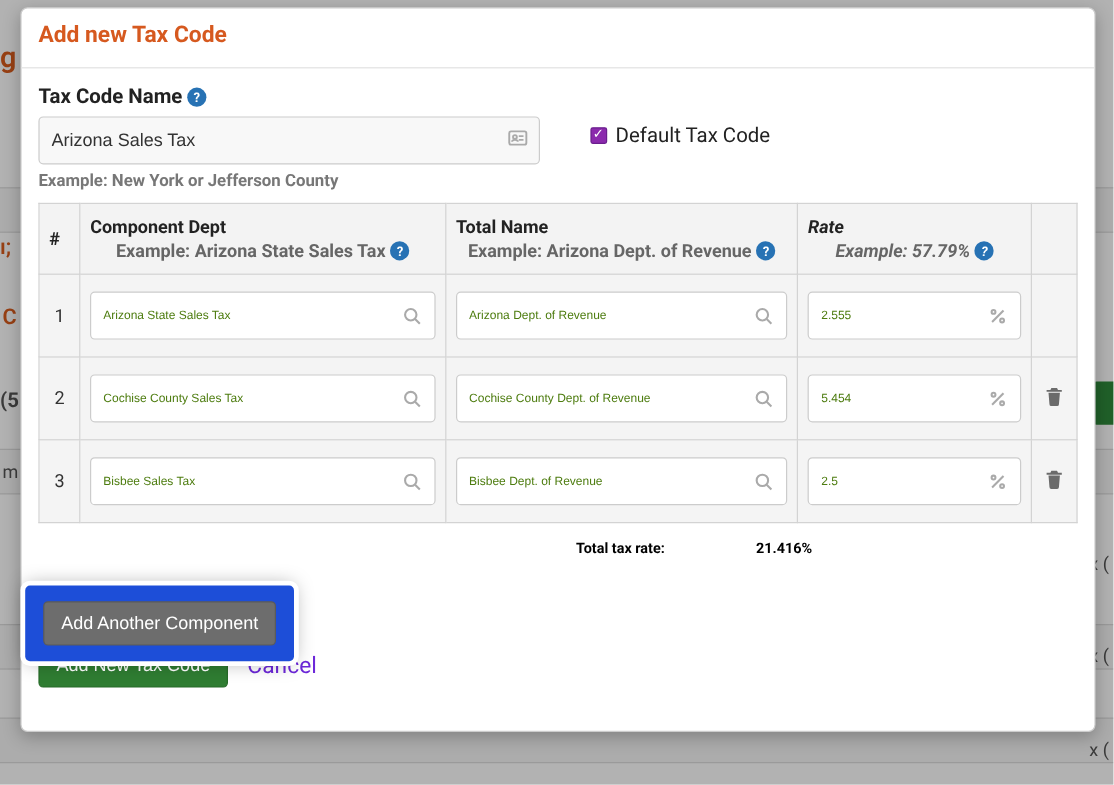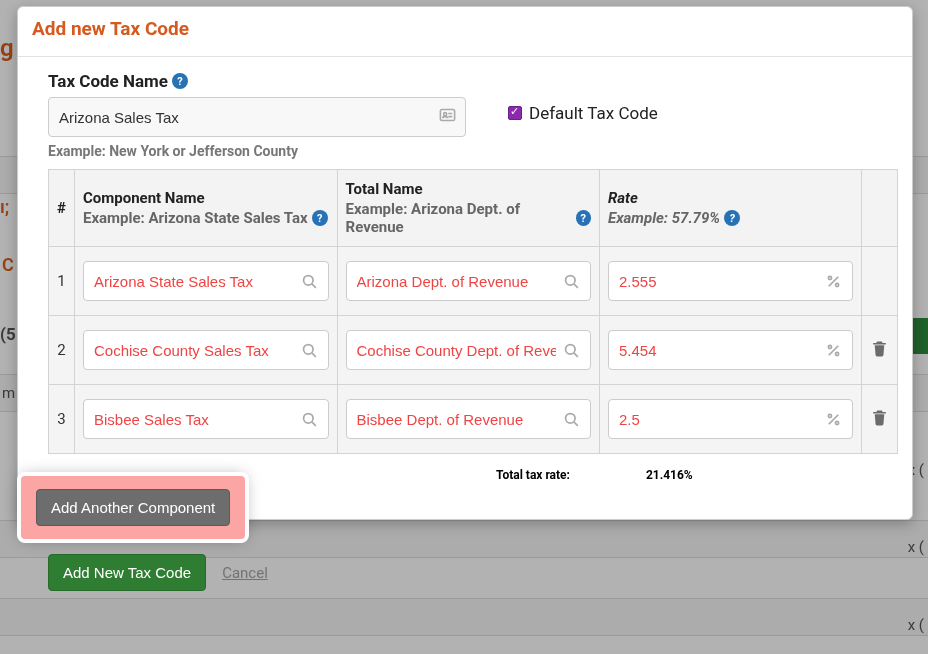--- a/index.html
+++ b/index.html
@@ -43,38 +43,37 @@
     position: absolute;
     top: 0; left: 0;
     width: 928px; height: 654px;
     background: rgba(0,0,0,0.30);
   }
   .modal {
     position: absolute;
     top: 6px;
     left: 17px;
     width: 896px;
-    height: 514px;
+    height: 604px;
     background: #fff;
     border: 1px solid #ccc;
     border-radius: 6px;
     box-shadow: 0 4px 14px rgba(0,0,0,0.25);
   }
   .modal-header {
     padding: 10px 14px 16px;
     border-bottom: 1px solid #e2e2e2;
   }
   .modal-title {
     color: #d6591f;
     font-size: 19px;
     font-weight: 700;
   }
   .modal-body {
     padding: 14px 14px 10px;
-    margin-left: 16px;
   }
   .field-label {
     font-weight: 700;
     font-size: 17px;
     color: #222;
     display: flex;
     align-items: center;
     gap: 4px;
   }
   .help-icon {
@@ -167,20 +166,21 @@
     color: #222;
   }
   .th-sub {
     font-weight: 700;
     color: #666;
     display: flex;
     align-items: center;
     gap: 4px;
     margin-top: 2px;
     font-size: 15px;
+    justify-content: center;
   }
   .col-num { width: 36px; text-align: center; }
   .col-comp { width: 330px; }
   .col-agency { width: 316px; }
   .col-rate { width: 168px; font-style: italic; }
   .col-del { width: 38px; text-align: center; }
   .table td {
     padding: 14px 8px;
     background: #f4f4f4;
     font-size: 15px;
@@ -195,22 +195,22 @@
     height: 40px;
     display: flex;
     align-items: center;
   }
   .cell-input-wrap input {
     border: none;
     background: transparent;
     flex: 1;
     height: 100%;
     padding: 0 34px 0 10px;
-    font-size: 15px;
-    color: #ef4444;
+    font-size: 10px;
+    color: #4d7c0f;
     outline: none;
   }
   .search-ic {
     position: absolute;
     right: 9px;
     top: 10px;
     color: #aaa;
   }
   .percent-ic {
     position: absolute;
@@ -232,23 +232,23 @@
     margin-left: 448px;
     font-weight: 700;
   }
   .total-value {
     margin-left: 76px;
     font-weight: 700;
   }
   .add-comp-wrap {
     position: absolute;
     left: 3px;
-    top: 469px;
+    top: 481px;
     padding: 13px 15px;
-    background: #fca5a5;
+    background: #1d4ed8;
     box-shadow: 0 0 0 4px #fff, 0 0 16px rgba(0,0,0,0.35);
     border-radius: 4px;
   }
   .btn-gray {
     background: #6d6d6d;
     color: #fff;
     border: 1px solid #5a5a5a;
     border-radius: 4px;
     padding: 9px 14px;
     font-size: 15px;
@@ -263,24 +263,23 @@
   .btn-green {
     background: #2f7d32;
     color: #fff;
     border: 1px solid #276b29;
     border-radius: 4px;
     padding: 9px 14px;
     font-size: 15px;
     cursor: pointer;
   }
   .link {
-    color: #737373;
-    text-decoration: underline;
-    cursor: pointer;
-    font-size: 15px;
+    color: #6d28d9;
+    cursor: pointer;
+    font-size: 19px;
   }
   svg.icon18 { width: 19px; height: 19px; }
 </style>
 </head>
 <body>
 
 <div class="bg-content">
   <div class="bg-text bg-orange" style="top:34px; left:0; font-size:24px;">g</div>
   <div class="bg-stripe" style="top:156px;"></div>
   <div class="bg-text bg-orange" style="top:196px; left:0;">ı;</div>
@@ -326,21 +325,21 @@
         <div class="chk"></div>
         <div class="chk-label">Default Tax Code</div>
       </div>
     </div>
 
     <table class="table">
       <thead>
         <tr>
           <th class="col-num">#</th>
           <th class="col-comp">
-            <div>Component Name</div>
+            <div>Component Dept</div>
             <div class="th-sub">
                 <span>Example: Arizona State Sales Tax</span>
                 <span class="help-icon">?</span>
               </div>
           </th>
           <th class="col-agency">
             <div>Total Name</div>
             <div class="th-sub">
                 <span>Example: Arizona Dept. of Revenue</span>
                 <span class="help-icon">?</span>

